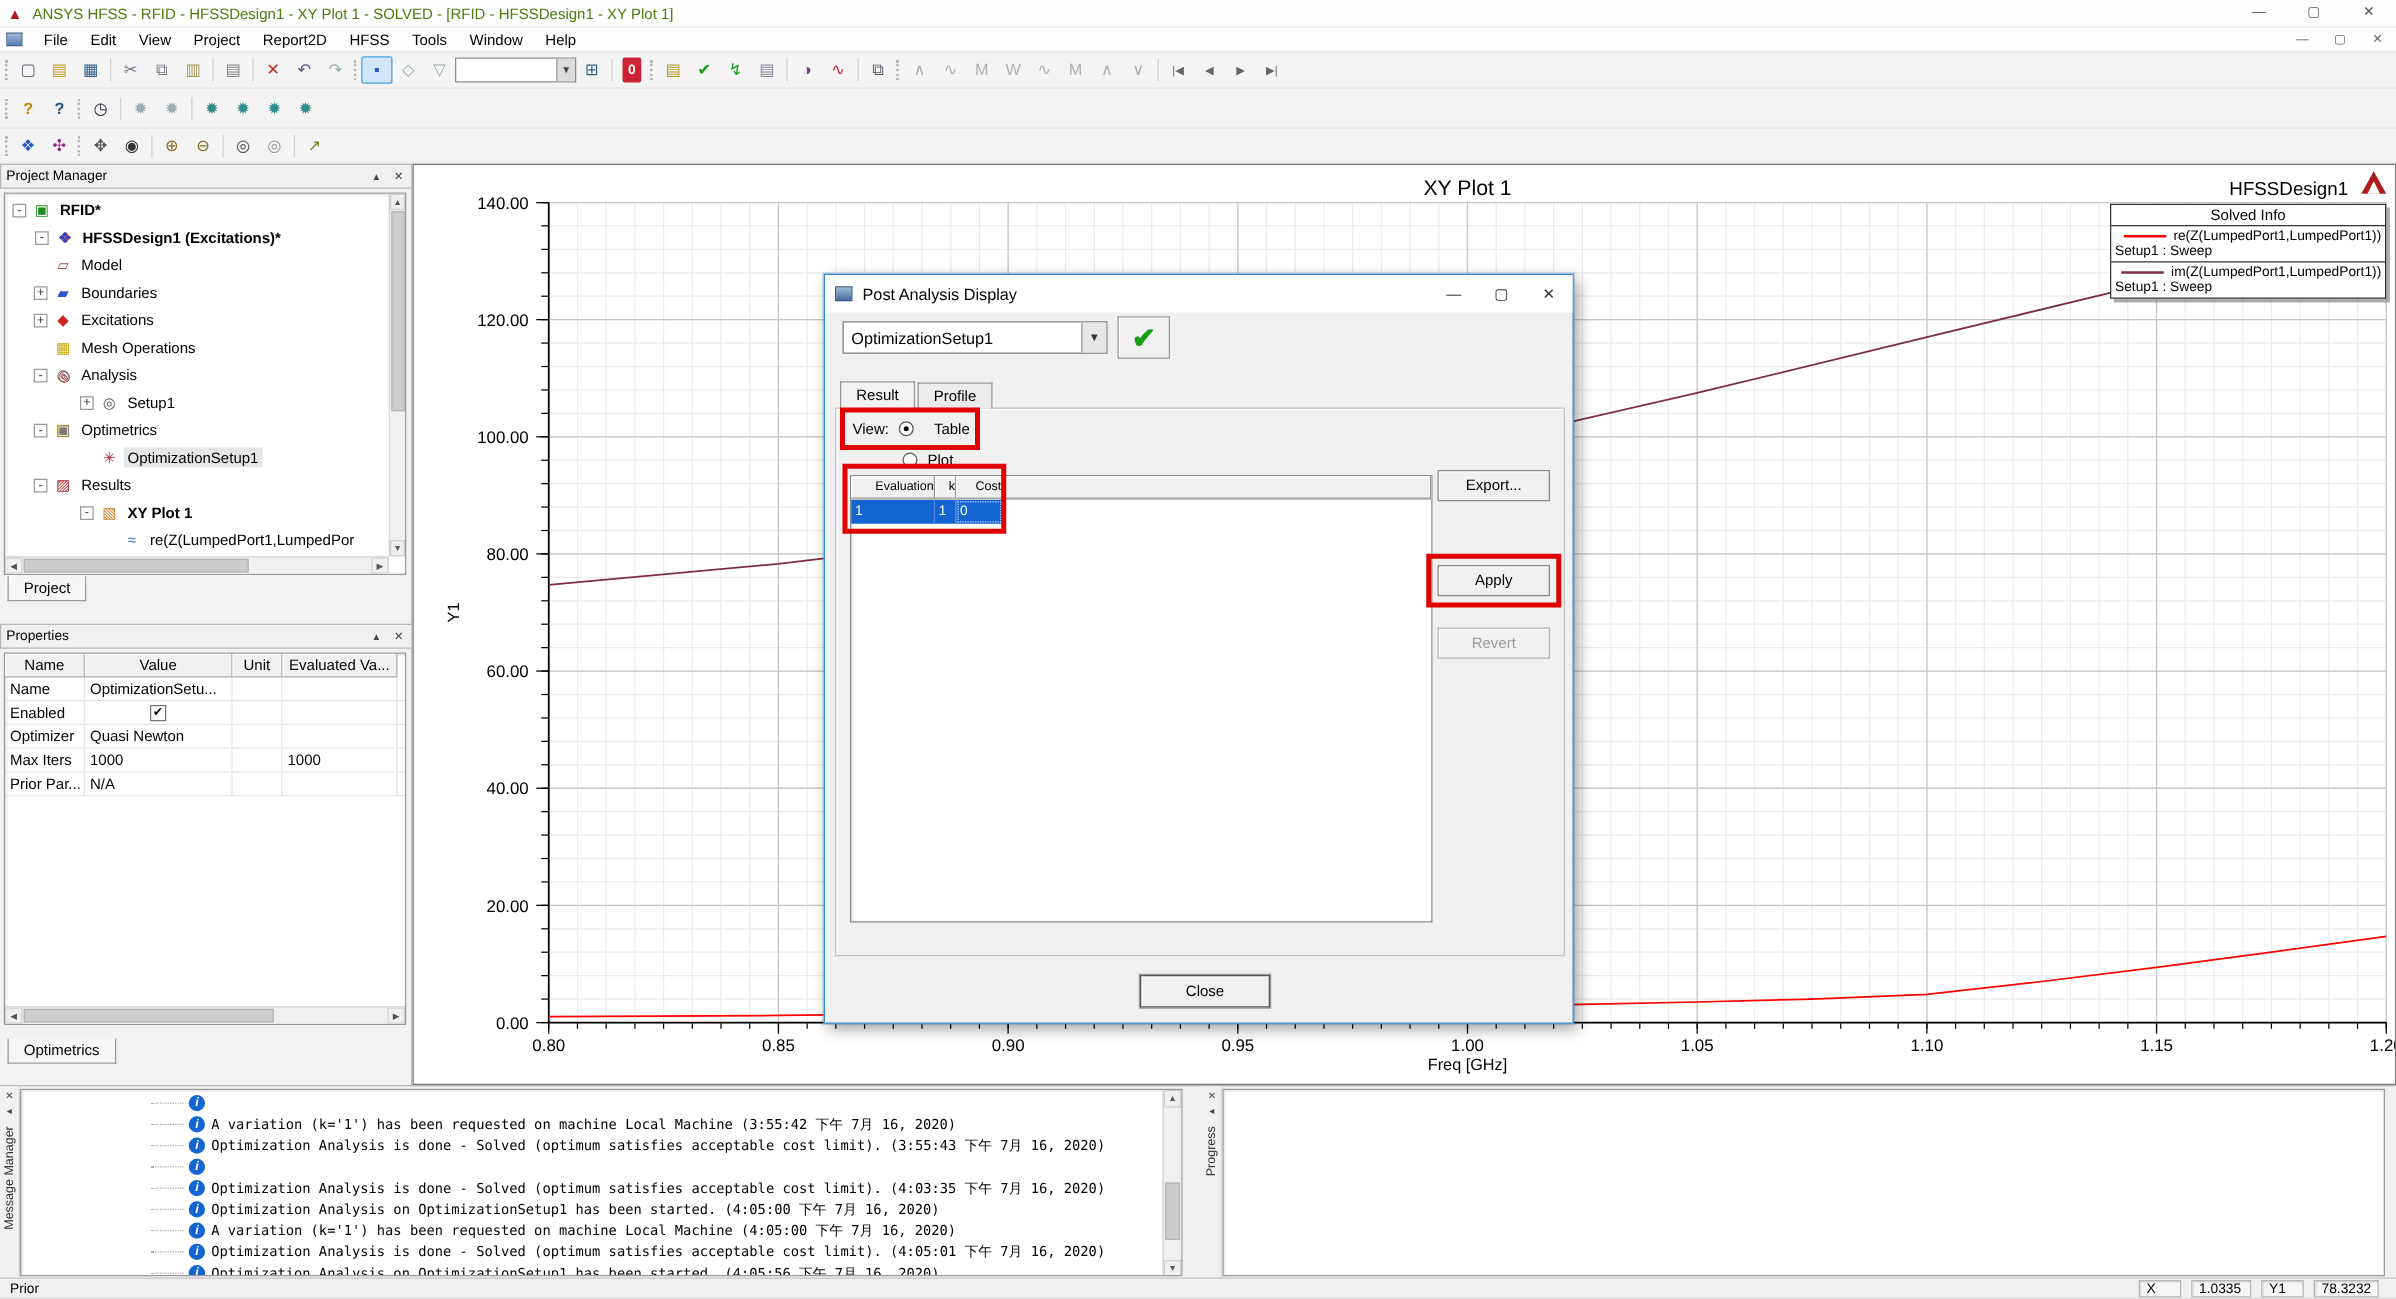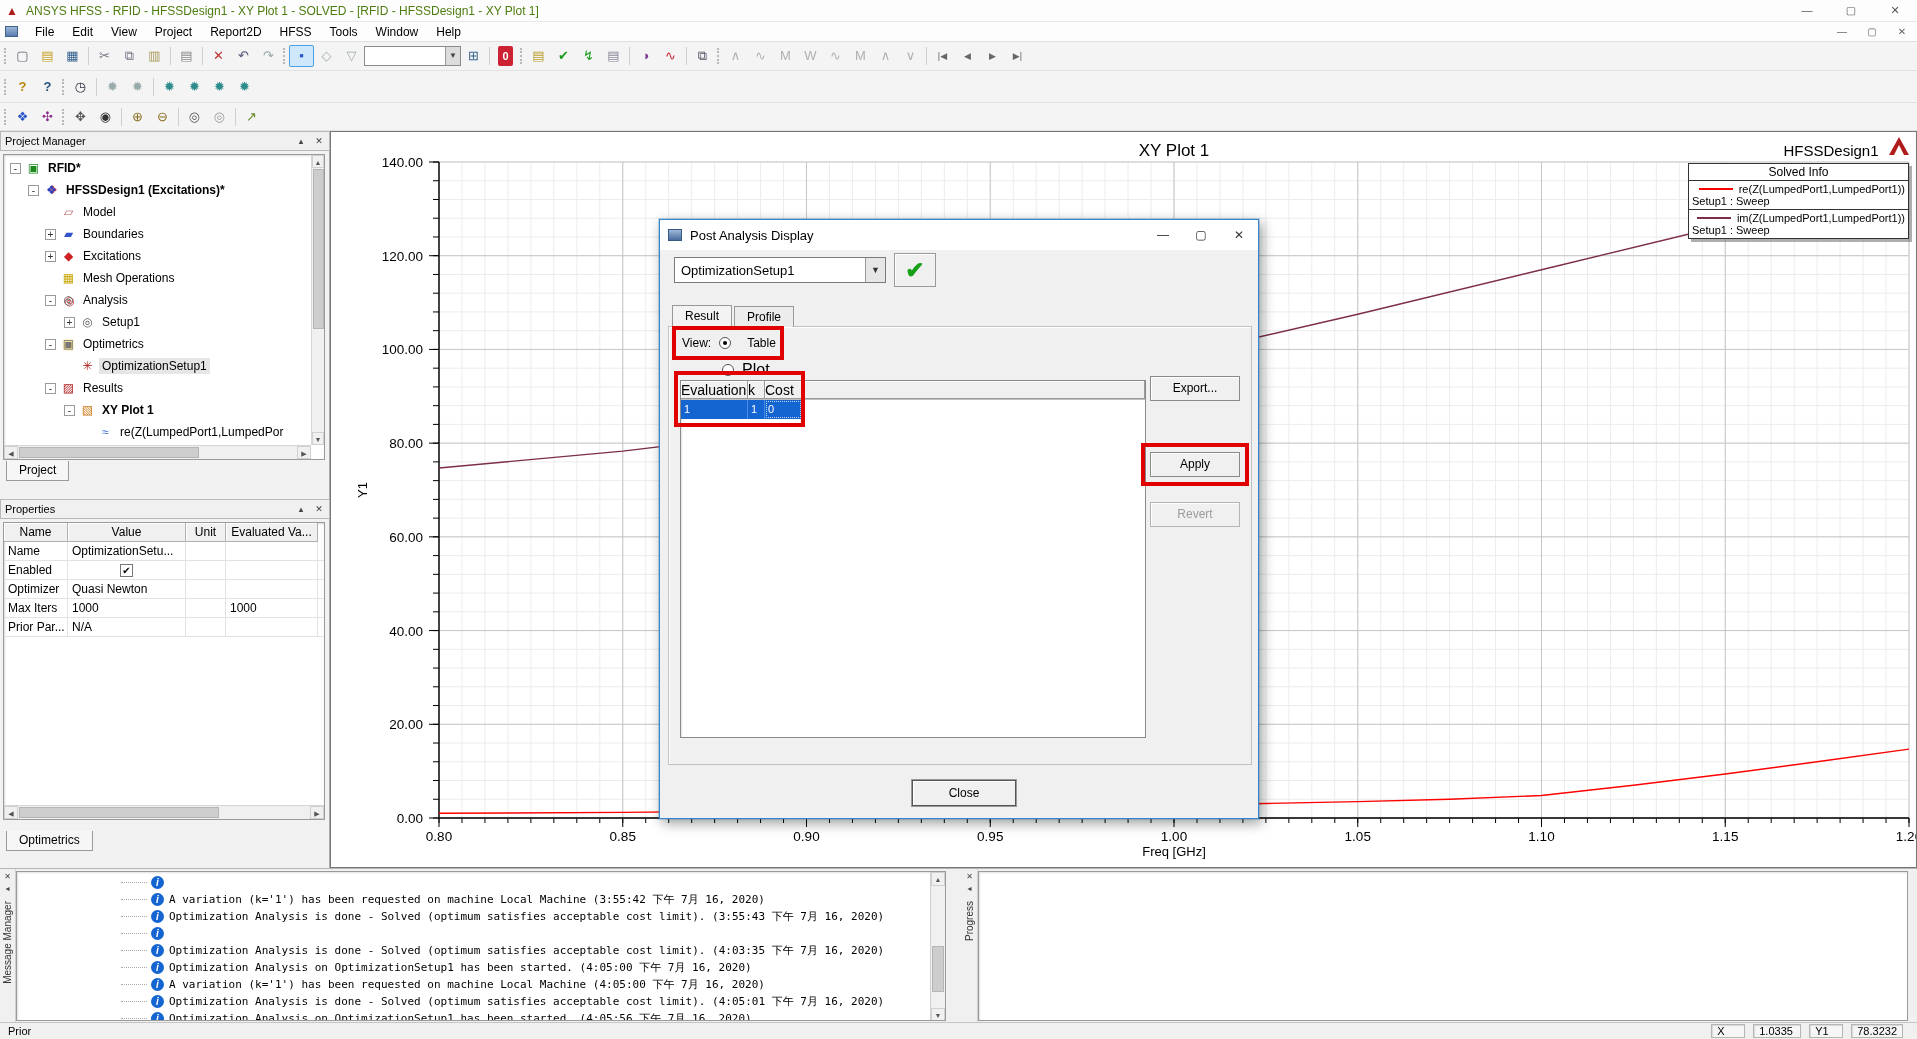--- a/index.html
+++ b/index.html
@@ -43,21 +43,21 @@
 #pm-hdr{top:0}
 #prop-hdr{top:368px}
 .sunkenbox{position:absolute;background:#fff;border:1px solid #9a9a9a;box-shadow:inset 1px 1px 2px rgba(0,0,0,.15)}
 #treebox{left:3px;top:23px;width:322px;height:306px;overflow:hidden}
 #propbox{left:3px;top:391px;width:322px;height:298px;overflow:hidden}
 
 
 .trow{display:flex;align-items:center;height:22px;white-space:nowrap}
 .trow[data-ind="0"]{padding-left:6px}
 .trow[data-ind="1"]{padding-left:24px}
-.trow[data-ind="2"]{padding-left:41px}
+.trow[data-ind="2"]{padding-left:23px}
 .trow[data-ind="3"]{padding-left:60px}
 .trow[data-ind="4"]{padding-left:78px}
 .texp{flex:none;width:11px;height:11px;border:1px solid #9a9a9a;background:#fff;font:10px/9px "Liberation Sans",sans-serif;text-align:center;margin-right:4px;color:#333}
 .texp[data-exp=""]{visibility:hidden}
 .tic{flex:none;width:17px;text-align:center;font-size:12px;margin-right:3px}
 [data-ic="project"]::before{content:"▣";color:#1d8a1d}
 [data-ic="design"]::before{content:"❖";color:#2244cc;text-shadow:1px 0 0 #cc3333}
 [data-ic="model"]::before{content:"▱";color:#b05050}
 [data-ic="boundaries"]::before{content:"▰";color:#3355cc}
 [data-ic="excitations"]::before{content:"◆";color:#cc2222}
@@ -118,26 +118,26 @@
 .combo{position:absolute;left:14px;top:37px;width:212px;height:26px;background:#fff;border:1px solid #7a7a7a;display:flex;align-items:center}
 .combo-text{padding-left:6px;font-size:13px;flex:1}
 .combo-arrow{width:20px;height:24px;background:#e6e6e6;border-left:1px solid #999;font-size:9px;display:flex;align-items:center;justify-content:center;color:#333}
 .check-btn{position:absolute;left:234px;top:33px;width:42px;height:34px;background:#f0f0f0;border:1px solid #9a9a9a;box-shadow:inset 1px 1px 0 #fff;display:flex;align-items:center;justify-content:center}
 .check-btn span{color:#18a018;font-size:23px;font-weight:bold;line-height:30px}
 .tabstrip{position:absolute;left:12px;top:84px;display:flex;align-items:flex-end;z-index:2}
 .tab{border:1px solid #999;border-bottom:none;background:#ececec;padding:3px 12px;font-size:12px;margin-right:2px}
 .tab.active{background:#f3f3f3;padding-bottom:5px;position:relative;top:1px}
 .tabpage{position:absolute;left:8px;top:106px;width:584px;height:439px;border:1px solid #c2c2c2;box-shadow:inset 1px 1px 0 #fff;background:#f0f0f0}
 .viewrow{position:absolute;left:22px;top:116px;display:flex;align-items:center;gap:8px;font-size:12px;z-index:2}
-.plotrow{position:absolute;left:62px;top:141px;display:flex;align-items:center;gap:8px;font-size:16px;z-index:2}
+.plotrow{position:absolute;left:62px;top:141px;display:flex;align-items:center;gap:8px;font-size:12px;z-index:2}
 .radio{width:12px;height:12px;border-radius:50%;border:1px solid #555;background:#fff;display:inline-block;position:relative;flex:none}
 .radio[data-on="1"]::after{content:"";position:absolute;left:3px;top:3px;width:4px;height:4px;border-radius:50%;background:#000}
 #dtable{position:absolute;left:20px;top:160px;width:466px;height:358px;background:#fff;border:1px solid #8a8a8a;box-shadow:inset 1px 1px 2px rgba(0,0,0,.12)}
 .dthead{display:flex;height:19px;background:#f0f0f0;border-bottom:1px solid #c0c0c0}
-.dth{background:#f0f0f0;border-right:1px solid #9a9a9a;border-bottom:1px solid #9a9a9a;box-shadow:inset 1px 1px 0 #fff;text-align:left;font-size:14px;line-height:18px}
+.dth{background:#f0f0f0;border-right:1px solid #9a9a9a;border-bottom:1px solid #9a9a9a;box-shadow:inset 1px 1px 0 #fff;text-align:right;font-size:10px;line-height:18px}
 .dth-eval{width:67px}.dth-k{width:17px}.dth-cost{width:37px}.dth-fill{flex:1;box-shadow:inset 0 1px 0 #fff}
 .dtr{display:flex;height:19px}
 .dtc{background:#1464d2;color:#fff;font-size:11px;line-height:18px;padding-left:3px;border-right:1px solid #4a8ae0}
 .dtc.c-eval{width:67px}.dtc.c-k{width:17px}.dtc.c-cost{width:37px;outline:1px dotted #bcd8ff;outline-offset:-2px}
 .btn{position:absolute;width:90px;height:25px;background:#f0f0f0;border:1px solid #8a8a8a;box-shadow:inset 1px 1px 0 #fff;font-size:12px;font-family:"Liberation Sans",sans-serif;text-align:center;line-height:23px}
 .btn.disabled{color:#9b9b9b;border-color:#b5b5b5}
 #btn-export{left:490px;top:156px}
 #btn-apply{left:490px;top:232px}
 #btn-revert{left:490px;top:282px}
 #btn-close{left:252px;top:560px;width:104px;height:26px;border:1px solid #555;box-shadow:inset 1px 1px 0 #fff,0 0 0 1px #999}

